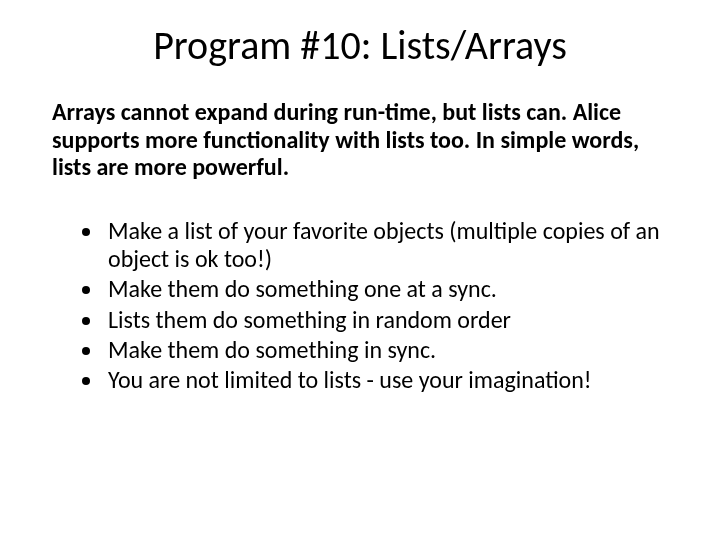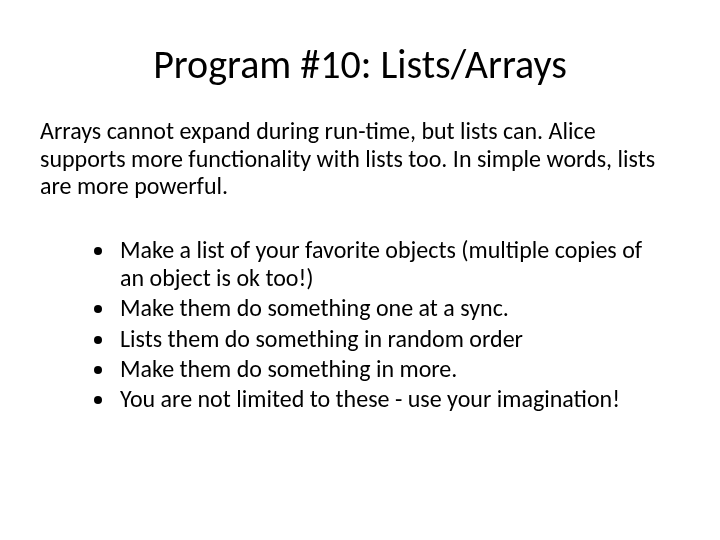--- a/index.html
+++ b/index.html
@@ -9,52 +9,52 @@
     height: 540px;
     background: #fff;
     font-family: Calibri, "Segoe UI", Arial, sans-serif;
     color: #000;
     overflow: hidden;
   }
   .slide {
     box-sizing: border-box;
     width: 720px;
     height: 540px;
-    padding: 40px 40px 40px 40px;
+    padding: 21px 40px 40px 40px;
   }
   .title {
     text-align: center;
     font-size: 40px;
     font-weight: 400;
     margin: 0 0 28px 0;
     letter-spacing: 0;
   }
   .intro {
     font-size: 24px;
     line-height: 1.15;
-    margin: 0 0 36px 0;
-    font-weight: 400;
+    margin: 0 0 36px 12px;
+    font-weight: 700;
   }
   ul.bullets {
-    margin: 16px;
+    margin: 4px;
     padding-left: 60px;
     font-size: 24px;
     line-height: 1.18;
   }
   ul.bullets li {
     margin: 0 0 2px 0;
     padding-left: 4px;
   }
 </style>
 </head>
 <body>
 
 <div class="slide">
   <h1 class="title">Program #10: Lists/Arrays</h1>
   <p class="intro">Arrays cannot expand during run-time, but lists can. Alice supports more functionality with lists too. In simple words, lists are more powerful.</p>
   <ul class="bullets">
     <li>Make a list of your favorite objects (multiple copies of an object is ok too!)</li>
     <li>Make them do something one at a sync.</li>
     <li>Lists them do something in random order</li>
-    <li>Make them do something in more.</li>
-    <li>You are not limited to these - use your imagination!</li>
+    <li>Make them do something in sync.</li>
+    <li>You are not limited to lists - use your imagination!</li>
   </ul>
 </div>
 
 </body></html>

